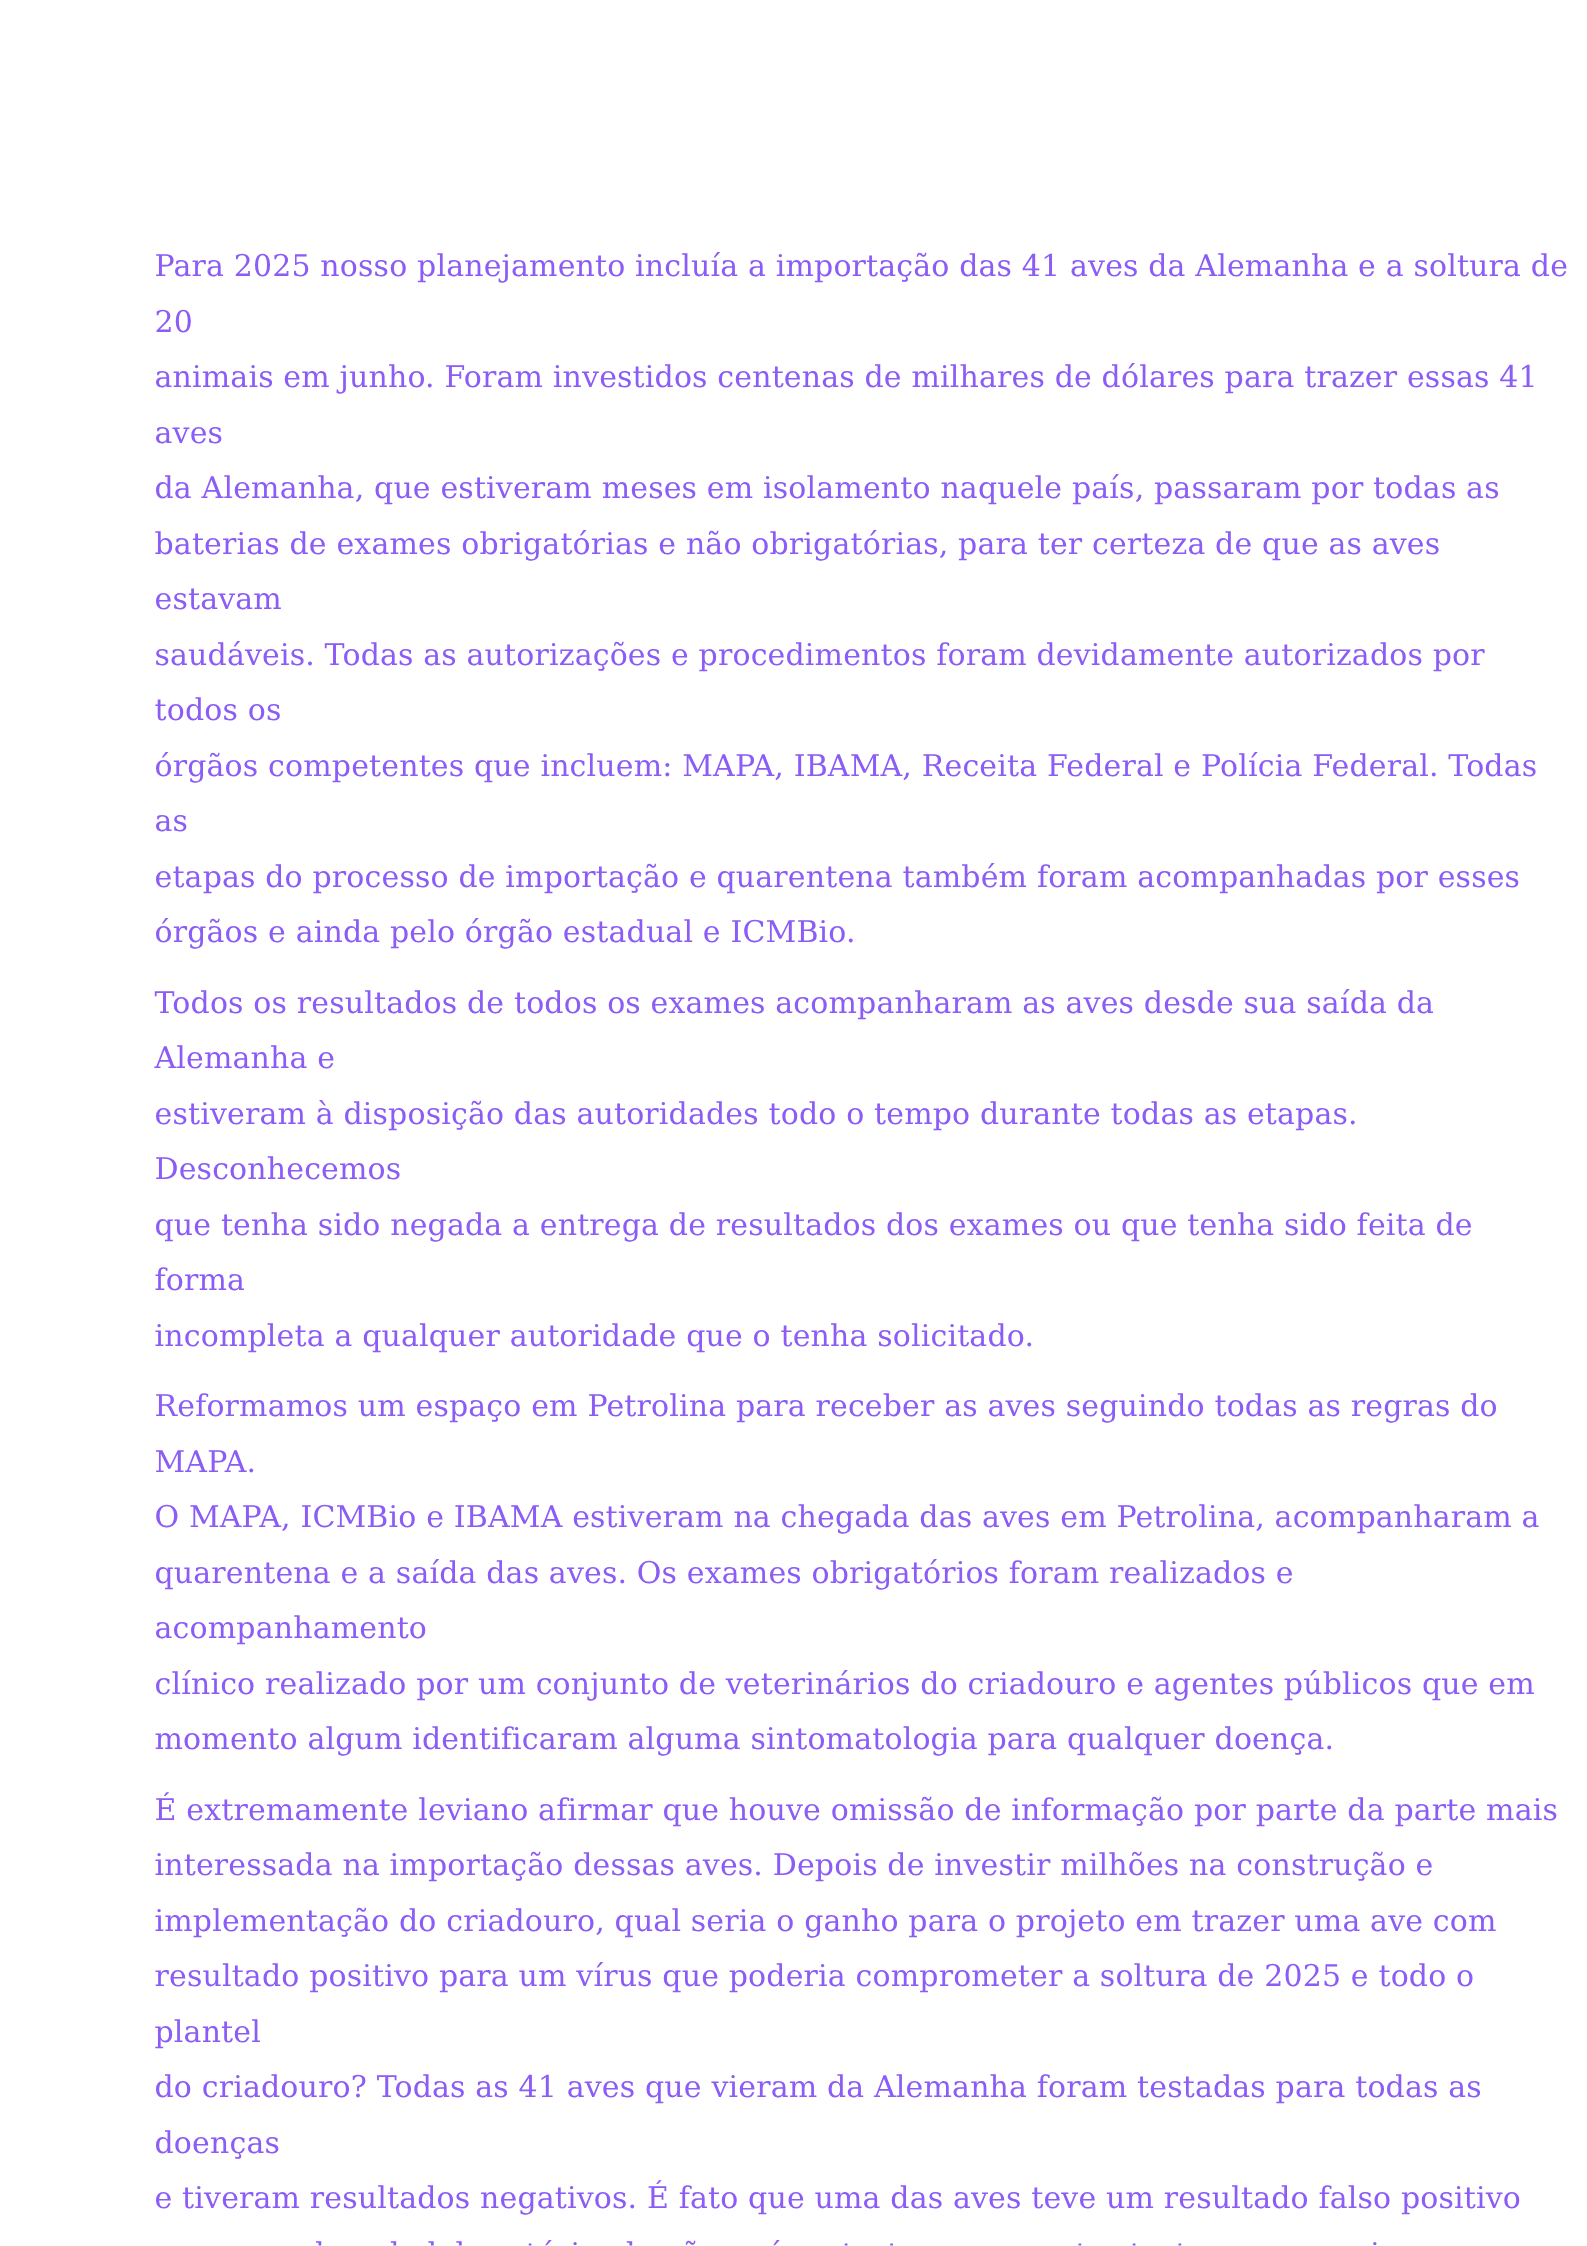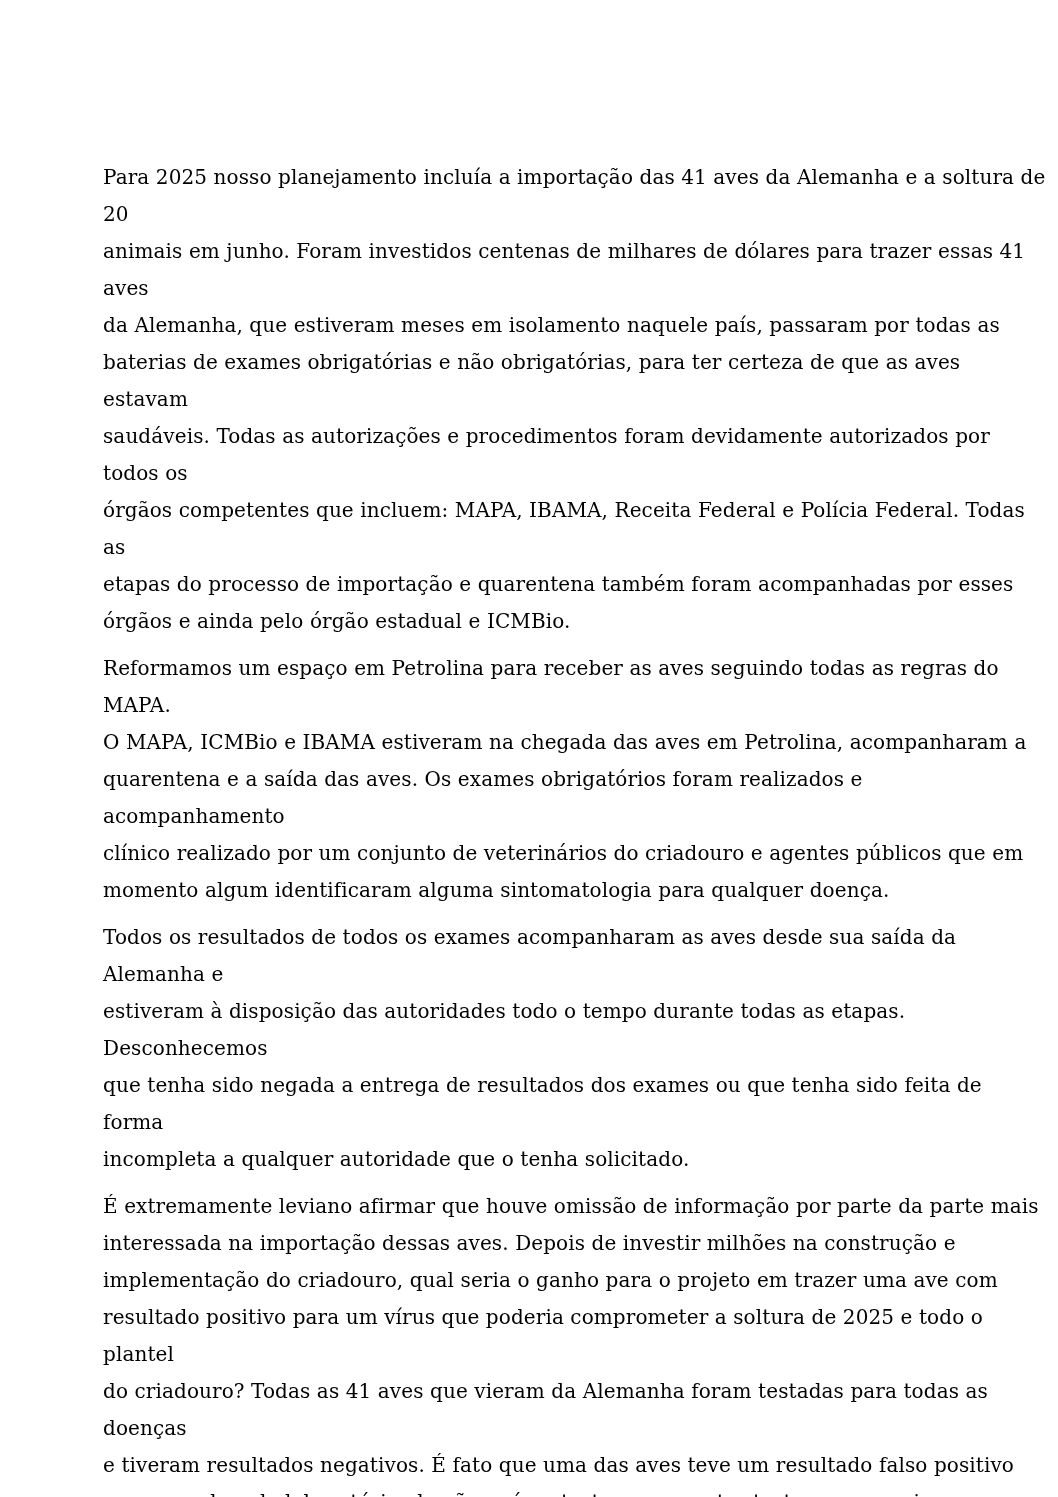--- a/index.html
+++ b/index.html
@@ -14,50 +14,50 @@
   }
   .page {
     box-sizing: border-box;
     width: 1058px;
     height: 1346px;
     padding: 159px 11px 0 103px;
     background: #ffffff;
     font-family: "DejaVu Serif", "Liberation Serif", serif;
     font-size: 20px;
     line-height: 37px;
-    color: #000000;
+    color: #8b5cf6;
     text-align: left;
   }
   .para {
     margin: 0 0 10px 0;
     white-space: pre-line;
     letter-spacing: 0.1px;
   }
 </style>
 </head>
 <body>
 
 <div class="page">
   <p class="para">Para 2025 nosso planejamento incluía a importação das 41 aves da Alemanha e a soltura de 20
 animais em junho. Foram investidos centenas de milhares de dólares para trazer essas 41 aves
 da Alemanha, que estiveram meses em isolamento naquele país, passaram por todas as
 baterias de exames obrigatórias e não obrigatórias, para ter certeza de que as aves estavam
 saudáveis. Todas as autorizações e procedimentos foram devidamente autorizados por todos os
 órgãos competentes que incluem: MAPA, IBAMA, Receita Federal e Polícia Federal. Todas as
 etapas do processo de importação e quarentena também foram acompanhadas por esses
 órgãos e ainda pelo órgão estadual e ICMBio.</p>
+  <p class="para">Todos os resultados de todos os exames acompanharam as aves desde sua saída da Alemanha e
+estiveram à disposição das autoridades todo o tempo durante todas as etapas. Desconhecemos
+que tenha sido negada a entrega de resultados dos exames ou que tenha sido feita de forma
+incompleta a qualquer autoridade que o tenha solicitado.</p>
   <p class="para">Reformamos um espaço em Petrolina para receber as aves seguindo todas as regras do MAPA.
 O MAPA, ICMBio e IBAMA estiveram na chegada das aves em Petrolina, acompanharam a
 quarentena e a saída das aves. Os exames obrigatórios foram realizados e acompanhamento
 clínico realizado por um conjunto de veterinários do criadouro e agentes públicos que em
 momento algum identificaram alguma sintomatologia para qualquer doença.</p>
-  <p class="para">Todos os resultados de todos os exames acompanharam as aves desde sua saída da Alemanha e
-estiveram à disposição das autoridades todo o tempo durante todas as etapas. Desconhecemos
-que tenha sido negada a entrega de resultados dos exames ou que tenha sido feita de forma
-incompleta a qualquer autoridade que o tenha solicitado.</p>
   <p class="para">É extremamente leviano afirmar que houve omissão de informação por parte da parte mais
 interessada na importação dessas aves. Depois de investir milhões na construção e
 implementação do criadouro, qual seria o ganho para o projeto em trazer uma ave com
 resultado positivo para um vírus que poderia comprometer a soltura de 2025 e todo o plantel
 do criadouro? Todas as 41 aves que vieram da Alemanha foram testadas para todas as doenças
 e tiveram resultados negativos. É fato que uma das aves teve um resultado falso positivo
 comprovado pelo laboratório alemão após retestagem e contra testagem e por isso embarcou
 para o Brasil. Essa ave teve todos os demais 3 testes negativos no Brasil e nenhuma ave que
 esteve em contato com ela dentro do criadouro teve resultado positivo. A cronologia da doença
 aponta para que o vírus tenha origem diversa do que a população da Alemanha. Observe bem:

